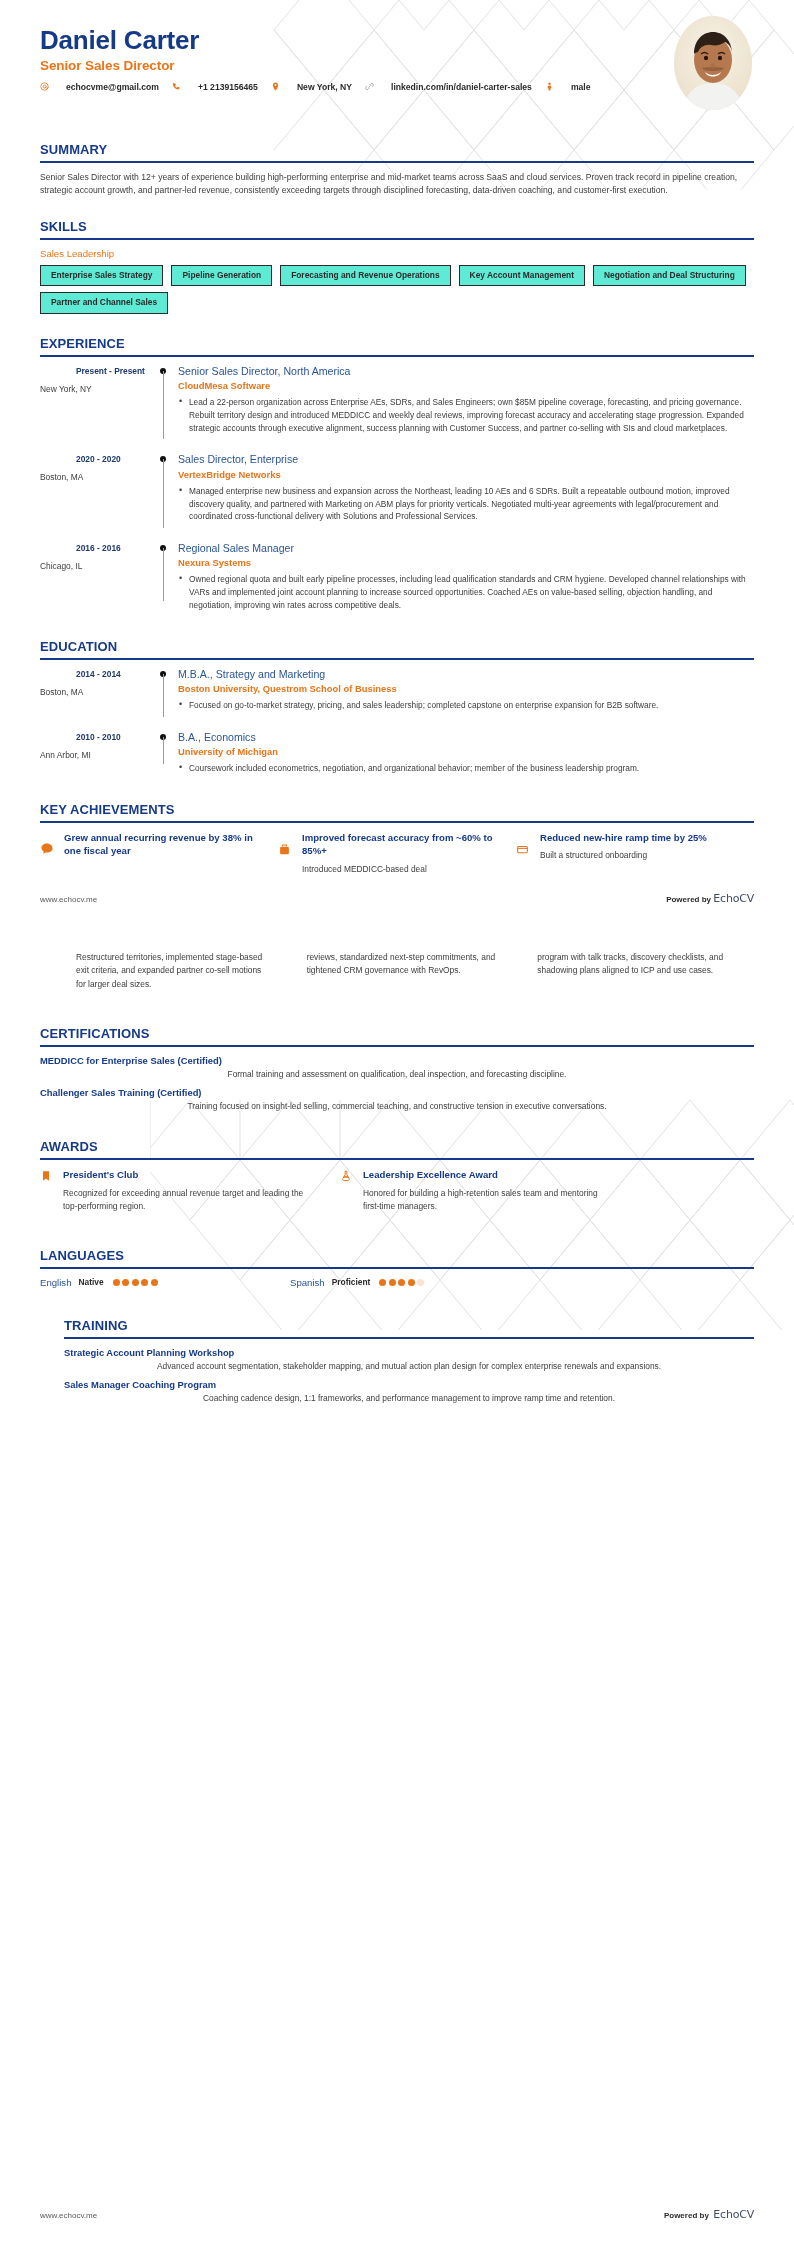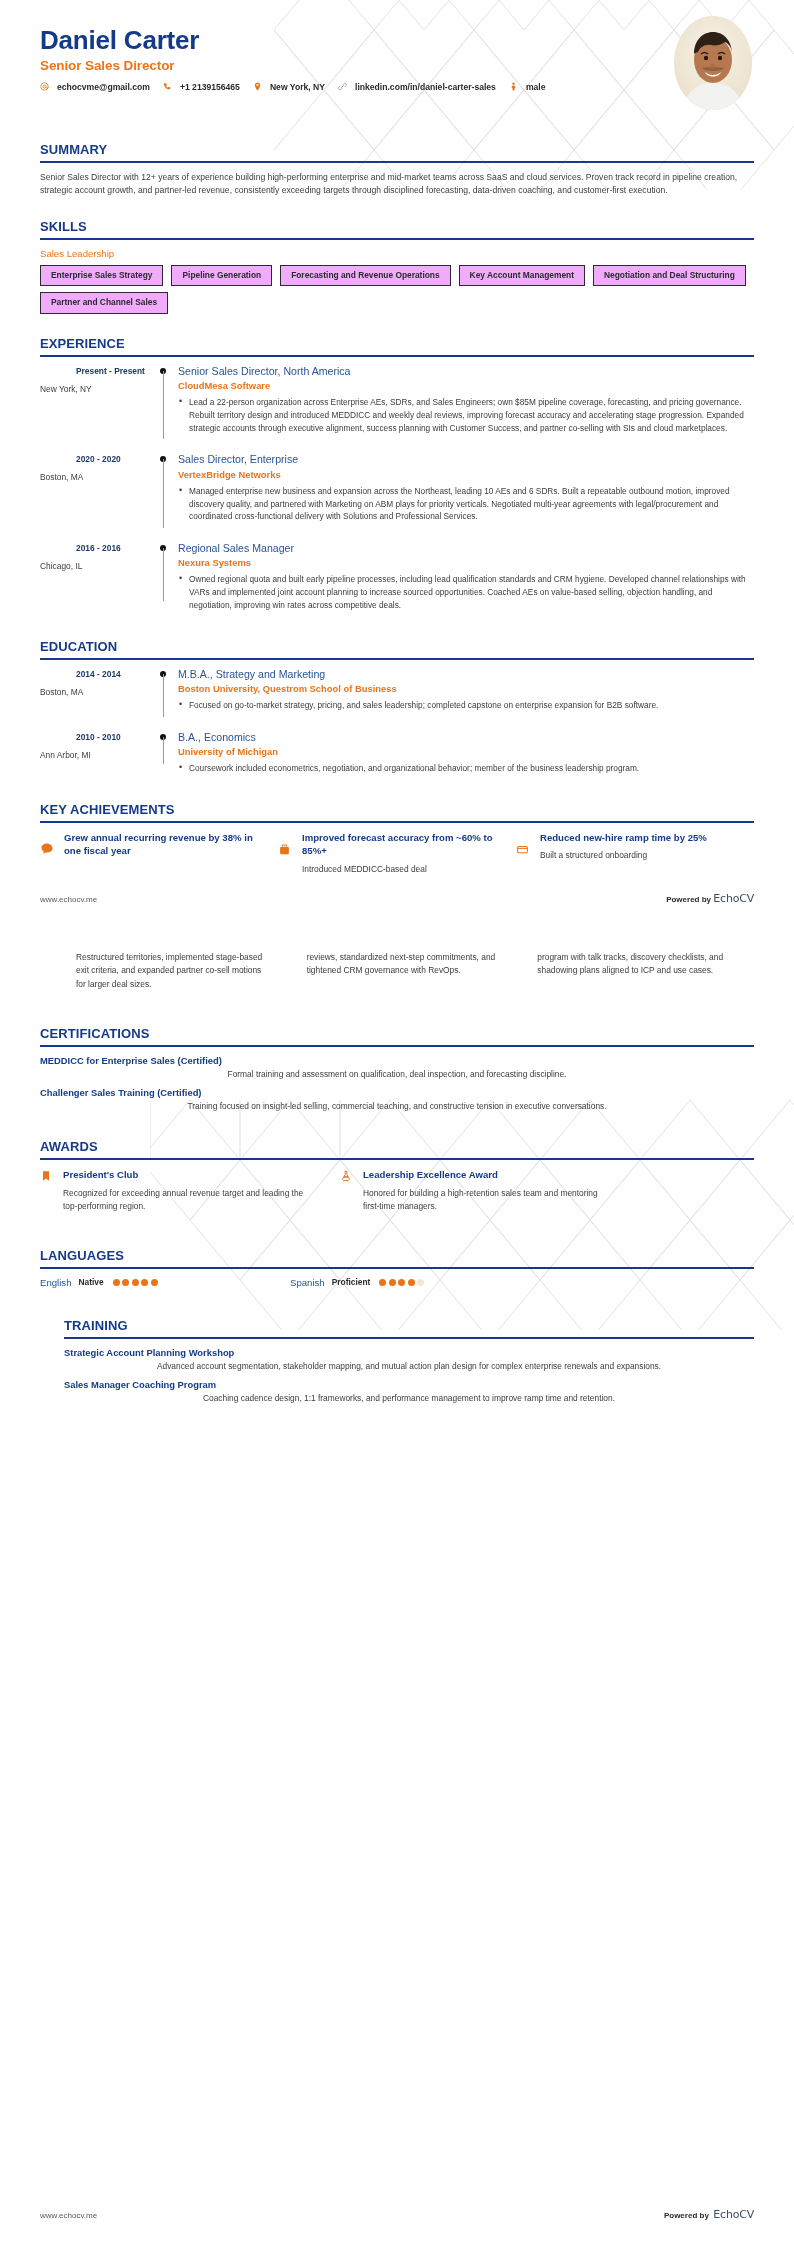--- a/index.html
+++ b/index.html
@@ -55,21 +55,21 @@
     display: flex;
     flex-wrap: wrap;
     align-items: center;
     margin-top: 9px;
     gap: 5px 13px;
     max-width: 590px;
   }
   .contact-item {
     display: flex;
     align-items: center;
-    gap: 8px;
+    gap: 17px;
     font-size: 8.6px;
     font-weight: bold;
     color: #2b2b2b;
     white-space: nowrap;
   }
   .contact-item .ci {
     display: inline-flex;
     width: 9px;
     height: 9px;
     align-items: center;
@@ -129,21 +129,21 @@
     flex-wrap: wrap;
     gap: 6px 8px;
   }
   .chip {
     border: 1px solid #2b2b2b;
     padding: 5px 10px 5px 10px;
     font-size: 8.4px;
     font-weight: bold;
     color: #2b2b2b;
     line-height: 1.1;
-    background: #f0abfc;
+    background: #5eead4;
   }
 
   
   .entry {
     display: flex;
     position: relative;
     padding-bottom: 2px;
   }
   .entry-left {
     width: 112px;

